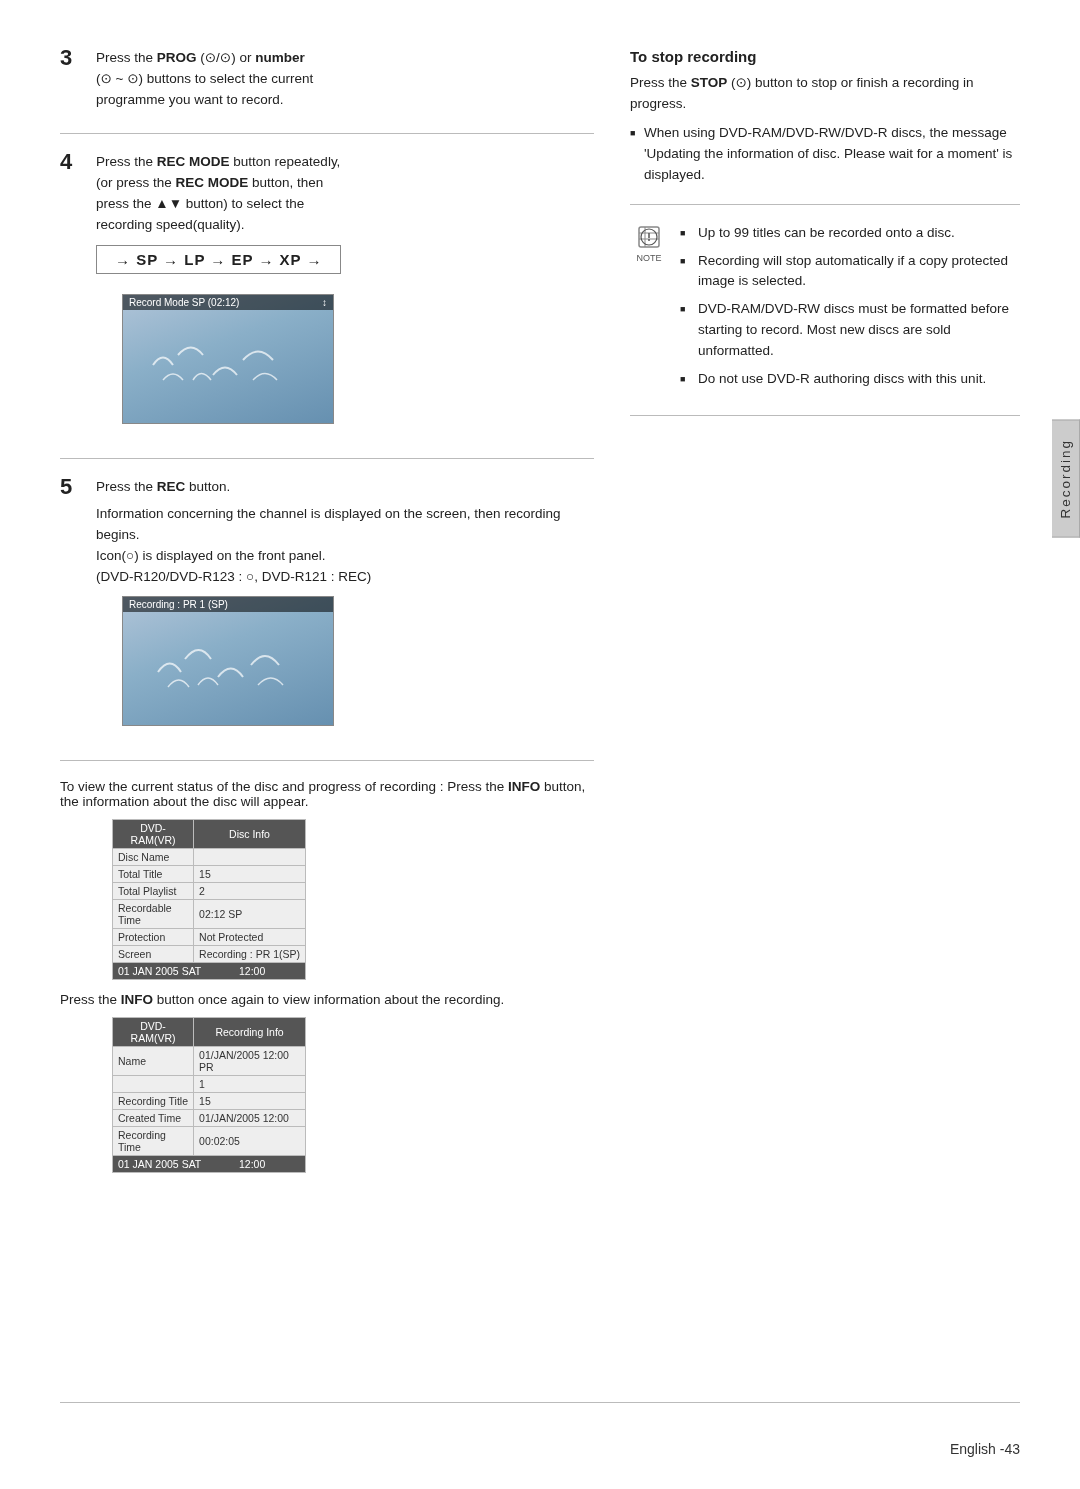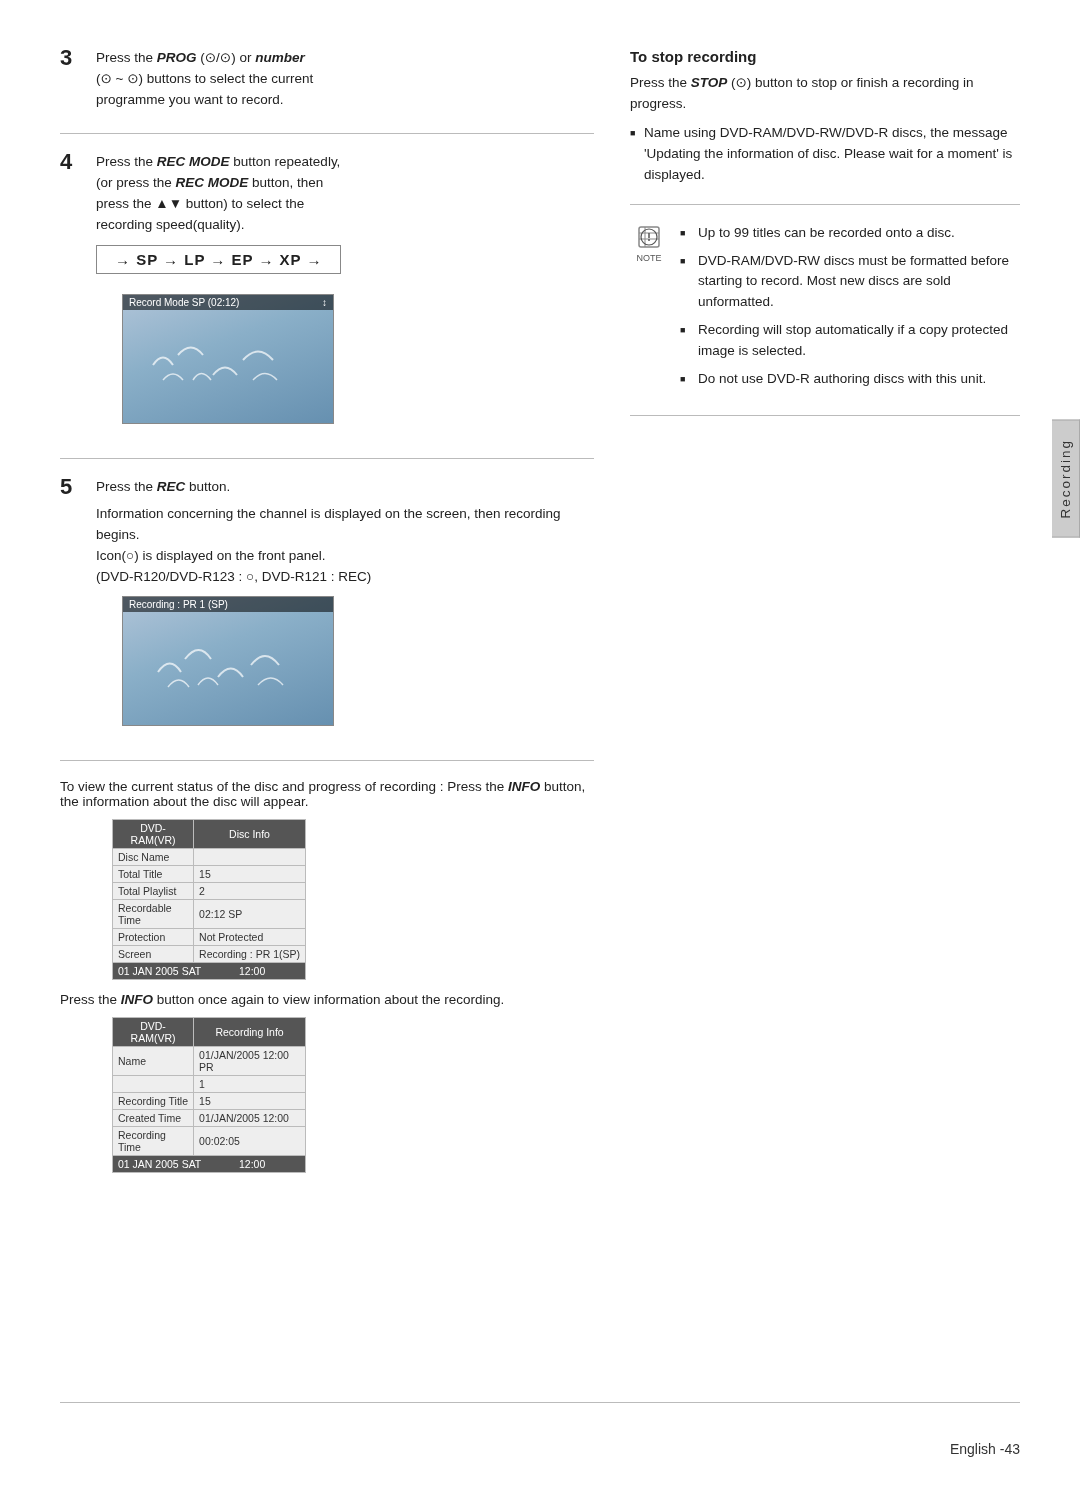--- a/index.html
+++ b/index.html
@@ -44,21 +44,20 @@
       margin-top: -2px;
     }
     .step-content {
       flex: 1;
     }
     .step-content p {
       line-height: 1.55;
     }
     .step-content strong, b {
       font-weight: bold;
-      font-style: italic;
     }
     hr {
       border: none;
       border-top: 1px solid #bbb;
       margin: 18px 0;
     }
     .mode-box {
       border: 1.5px solid #888;
       display: inline-block;
       padding: 5px 18px;
@@ -393,43 +392,43 @@
       </div>
 
     </div>
 
     <div class="col-right">
 
       <div class="right-section">
         <div class="section-title">To stop recording</div>
         <p>Press the <b>STOP</b> (⊙) button to stop or finish a recording in progress.</p>
         <ul class="bullet-list" style="margin-top:8px;">
-          <li>Name using DVD-RAM/DVD-RW/DVD-R discs, the message 'Updating the information of disc. Please wait for a moment' is displayed.</li>
+          <li>When using DVD-RAM/DVD-RW/DVD-R discs, the message 'Updating the information of disc. Please wait for a moment' is displayed.</li>
         </ul>
       </div>
       <hr>
 
       <div class="note-block">
         <div class="note-icon">
           <svg viewBox="0 0 28 28">
             <rect x="4" y="4" width="20" height="20" rx="2" fill="none" stroke="#888" stroke-width="1.5"></rect>
             <line x1="4" y1="10" x2="24" y2="10" stroke="#888" stroke-width="1"></line>
             <line x1="4" y1="16" x2="24" y2="16" stroke="#888" stroke-width="1"></line>
             <line x1="10" y1="4" x2="10" y2="24" stroke="#888" stroke-width="1"></line>
             <circle cx="14" cy="14" r="8" fill="none" stroke="#555" stroke-width="1.2"></circle>
             <line x1="14" y1="10" x2="14" y2="15" stroke="#555" stroke-width="1.5"></line>
             <circle cx="14" cy="17" r="1" fill="#555"></circle>
           </svg>
           <span style="font-size:9px;margin-top:2px;">NOTE</span>
         </div>
         <div class="note-content">
           <ul>
             <li>Up to 99 titles can be recorded onto a disc.</li>
+            <li>Recording will stop automatically if a copy protected image is selected.</li>
             <li>DVD-RAM/DVD-RW discs must be formatted before starting to record. Most new discs are sold unformatted.</li>
-            <li>Recording will stop automatically if a copy protected image is selected.</li>
             <li>Do not use DVD-R authoring discs with this unit.</li>
           </ul>
         </div>
       </div>
       <hr>
 
     </div>
   </div>
 
   <div class="sidebar-tab">Recording</div>

